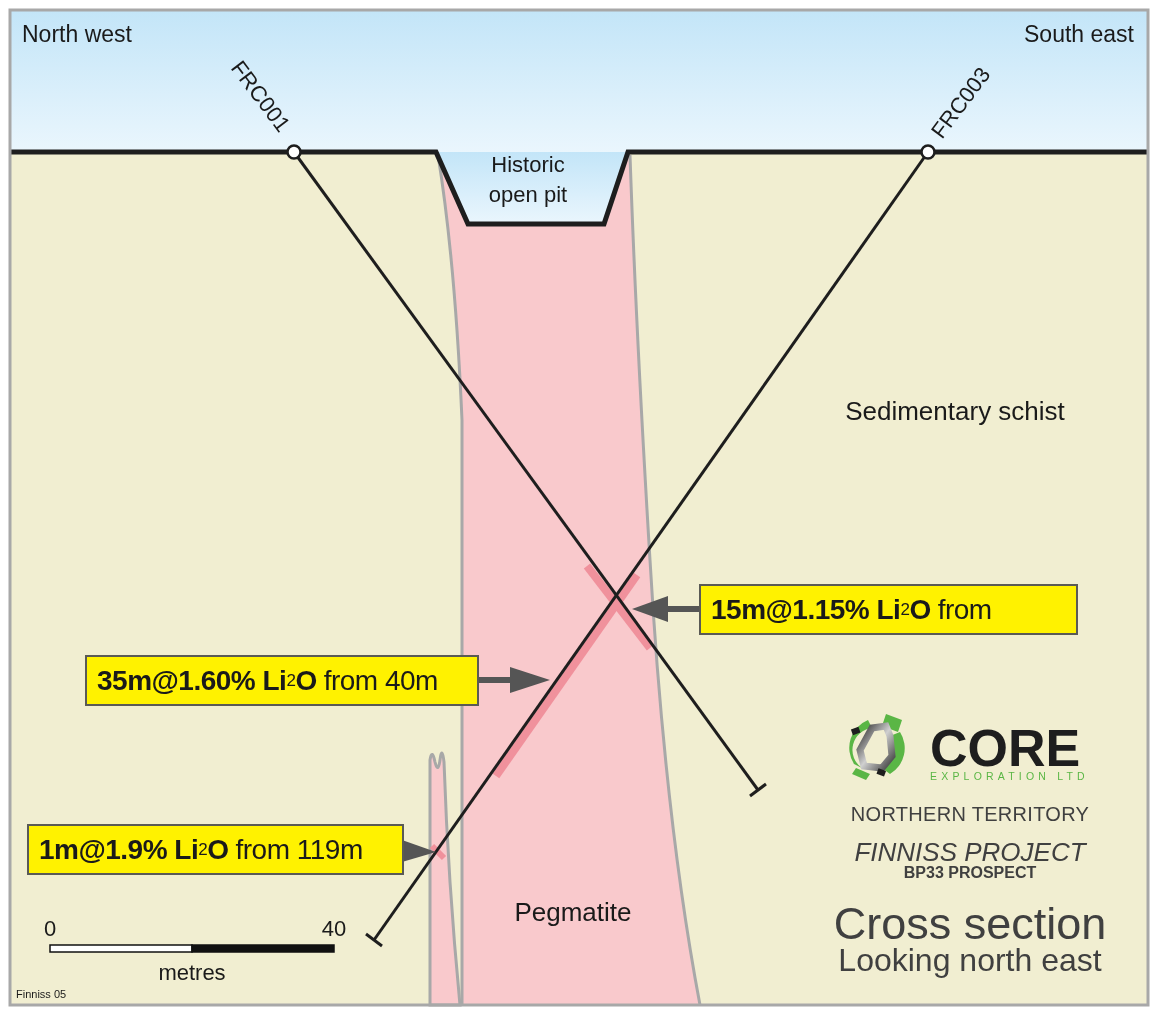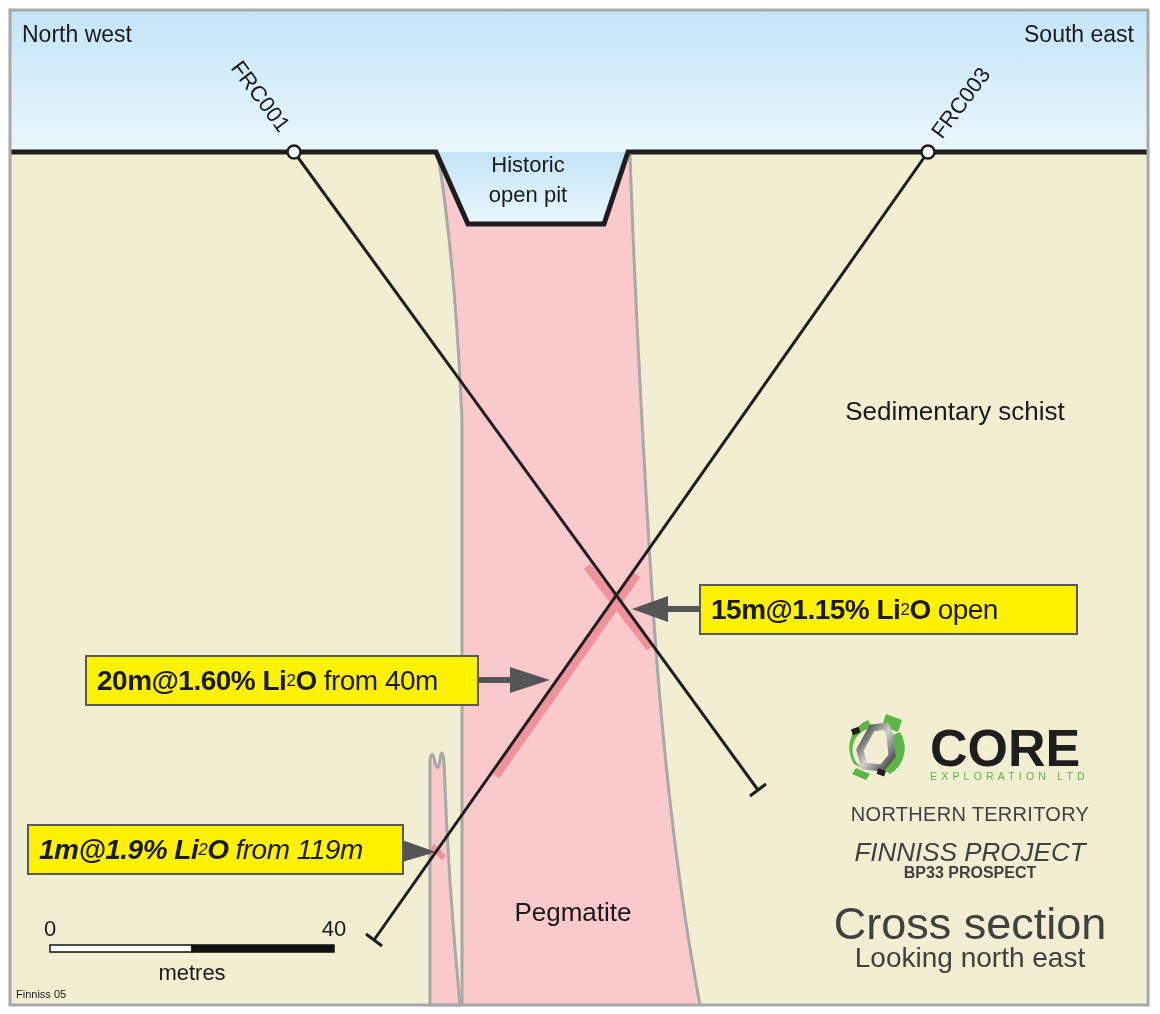--- a/index.html
+++ b/index.html
@@ -102,32 +102,32 @@
   <text x="930" y="766" font-size="52" font-weight="bold" fill="#1e1e1e" font-family="Liberation Sans, sans-serif">CORE</text>
   <text x="930" y="780" font-size="10.5" fill="#5ab645" letter-spacing="4.2" font-family="Liberation Sans, sans-serif">EXPLORATION LTD</text>
 
   <rect x="10" y="10" width="1138" height="995" fill="none" stroke="#a8a8a8" stroke-width="3"></rect>
 </svg>
 
 <div class="callout" style="left:699px; top:584px; width:379px; height:51px;">
   <b>15m@1.15% Li</b>
     <sub>2</sub>
     <b>O</b>
-    <span class="rest">open</span>
+    <span class="rest">from</span>
 </div>
 <div class="callout" style="left:85px; top:655px; width:394px; height:51px;">
-  <b>20m@1.60% Li</b>
+  <b>35m@1.60% Li</b>
     <sub>2</sub>
     <b>O</b>
     <span class="rest">from 40m</span>
 </div>
-<div class="callout" style="left:27px; top:824px; width:377px; height:51px;font-style:italic;">
+<div class="callout" style="left:27px; top:824px; width:377px; height:51px;">
   <b>1m@1.9% Li</b>
     <sub>2</sub>
     <b>O</b>
     <span class="rest">from 119m</span>
 </div>
 
 <div class="title-block" style="top:803px; font-size:20px; letter-spacing:0.3px;">NORTHERN TERRITORY</div>
 <div class="title-block" style="top:837px; font-size:26px;font-style:italic;">FINNISS PROJECT</div>
 <div class="title-block" style="top:864px; font-size:16px; font-weight:bold;">BP33 PROSPECT</div>
 <div class="title-block" style="top:898px; font-size:45px;">Cross section</div>
-<div class="title-block" style="top:942px; font-size:28px;">Looking north east</div>
+<div class="title-block" style="top:942px; font-size:32px;">Looking north east</div>
 
 </body></html>

